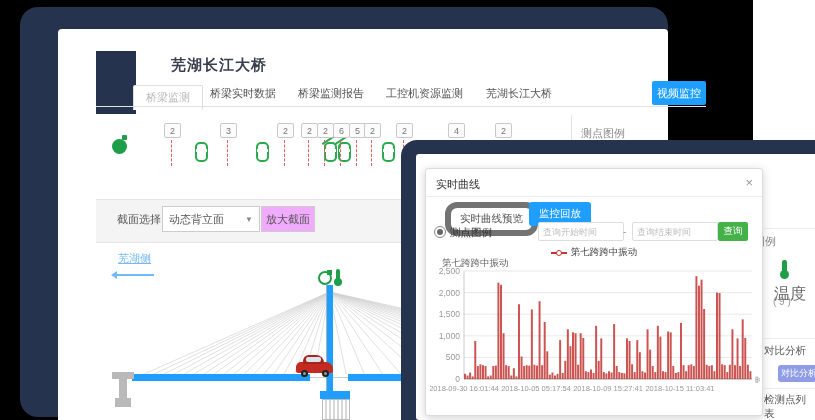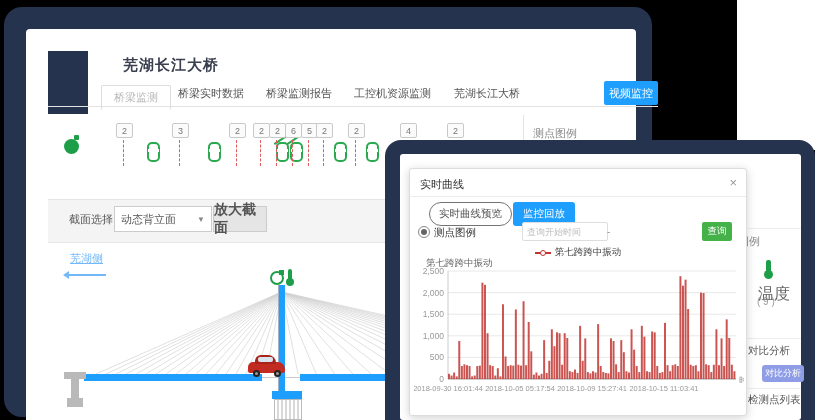--- a/index.html
+++ b/index.html
@@ -1,18 +1,18 @@
 <!DOCTYPE html>
 <html><head>
 <meta charset="utf-8">
 <style>
   html,body{margin:0;padding:0;background:#000;}
   .stage{position:relative;width:815px;height:420px;overflow:hidden;background:#000;
          font-family:"Liberation Sans","DejaVu Sans",sans-serif;}
-  .abs{position:absolute;}
+  .abs{position:absolute;margin-left:16px;}
   
   .white-corner{left:737px;top:0;width:78px;height:150px;background:#fff;}
   
   .main-card{left:4px;top:7px;width:648px;height:410px;background:#26334f;border-radius:18px;}
   .main-window{left:22px;top:22px;width:610px;height:395px;background:#fff;border-radius:4px 4px 0 0;}
   .step-overlay{left:22px;top:22px;width:40px;height:63px;background:#26334f;}
   .page-title{left:97px;top:27px;font-size:15px;font-weight:700;color:#3b4050;letter-spacing:1px;}
   .tabs-divider{left:22px;top:77px;width:610px;height:1px;background:#e2e2e2;}
   .tab{position:absolute;top:57px;font-size:11px;color:#555;white-space:nowrap;cursor:pointer;}
   .tab.active{padding:4px 12px;background:#fff;border:1px solid #ddd;border-bottom:1px solid #fff;
@@ -38,22 +38,22 @@
   .lp-icon-rect{left:512px;top:124px;width:8px;height:16px;border:2px solid #2aa94f;border-radius:2px;}
   .lp-icon-oval{left:550px;top:127px;width:15px;height:11px;border:2px solid #2aa94f;border-radius:50%;}
   .lp-icon-circle{left:594px;top:124px;width:13px;height:13px;border:2px solid #2aa94f;border-radius:50%;}
   
   .section-bar{left:22px;top:170px;width:610px;height:42px;background:#f4f4f4;
                border-top:1px solid #e6e6e6;border-bottom:1px solid #e6e6e6;}
   .sec-label{left:43px;top:183px;font-size:11px;color:#555;}
   .sec-select{left:88px;top:177px;width:84px;height:24px;background:#fff;border:1px solid #ccc;
               display:flex;align-items:center;font-size:11px;color:#555;padding:0 6px;justify-content:space-between;cursor:pointer;}
   .sec-caret{font-size:8px;color:#888;}
-  .sec-zoom{left:187px;top:177px;width:52px;height:24px;background:#e5e5e5;border:1px solid #ccc;
-            display:flex;align-items:center;justify-content:center;font-size:14px;color:#555;cursor:pointer;font-weight:bold;}
+  .sec-zoom{left:187px;top:177px;width:52px;height:24px;background:#f0abfc;border:1px solid #ccc;
+            display:flex;align-items:center;justify-content:center;font-size:11px;color:#555;cursor:pointer;}
   
   .bridge{left:22px;top:212px;width:610px;height:205px;overflow:hidden;}
   .side-label{position:absolute;left:22px;top:10px;font-size:11px;color:#74b9f7;text-decoration:underline;}
   .side-arrow{position:absolute;left:18px;top:33px;width:40px;height:2px;background:#74b9f7;}
   .side-arrow:before{content:"";position:absolute;left:-7px;top:-3px;border:4px solid transparent;border-right:6px solid #74b9f7;}
   .deck{position:absolute;top:133px;height:7px;background:#1e9fff;}
   .joint-line{position:absolute;top:136px;left:206px;width:50px;height:1px;background:#ccc;}
   .tower{position:absolute;left:230px;top:44px;width:6px;height:114px;background:#1e9fff;border-left:1px solid #9fb3c8;}
   .tower-cap{position:absolute;left:224px;top:150px;width:30px;height:8px;background:#1e9fff;}
   .foundation{position:absolute;left:226px;top:158px;width:26px;height:19px;border:1px solid #bbb;
@@ -81,21 +81,21 @@
   .sb-count{left:757px;top:296px;font-size:10px;color:#999;z-index:1;}
   .sb-head{font-size:10.5px;color:#555;z-index:1;}
   .sb-btn{left:762px;top:365px;width:42px;height:17px;background:#8f9de6;color:#fff;font-size:9px;
           display:flex;align-items:center;justify-content:center;border-radius:3px;z-index:1;cursor:pointer;}
   
   .dialog{left:409px;top:168px;width:336px;height:246px;background:#fff;border:1px solid #dcdcdc;
           border-radius:3px;box-shadow:0 2px 10px rgba(0,0,0,.18);z-index:2;}
   .dlg-header{position:absolute;left:0;top:0;width:100%;height:27px;border-bottom:1px solid #ececec;}
   .dlg-title{position:absolute;left:10px;top:8px;font-size:11px;color:#333;}
   .dlg-close{position:absolute;right:9px;top:6px;font-size:13px;color:#999;cursor:pointer;}
-  .dlg-tab1{position:absolute;left:19px;top:33px;padding:4px 9px;border:1px solid #737373;border-radius:12px;
+  .dlg-tab1{position:absolute;left:19px;top:33px;padding:4px 9px;border:6px solid #737373;border-radius:12px;
             font-size:10.5px;color:#555;background:#fff;cursor:pointer;}
   .dlg-tab2{position:absolute;left:103px;top:33px;padding:5px 10px;border-radius:3px;
             font-size:10.5px;color:#fff;background:#1e9fff;cursor:pointer;}
   .radio{position:absolute;left:8px;top:57px;width:10px;height:10px;border:1px solid #888;border-radius:50%;cursor:pointer;}
   .radio:after{content:"";position:absolute;left:2px;top:2px;width:6px;height:6px;background:#666;border-radius:50%;}
   .radio-label{position:absolute;left:24px;top:57px;font-size:10.5px;color:#333;}
   .dlg-input{position:absolute;top:53px;width:76px;height:17px;border:1px solid #ddd;border-radius:2px;
              font-size:9px;color:#666;padding:0 4px;font-family:"Liberation Sans",sans-serif;}
   .dlg-input::placeholder{color:#bbb;}
   .dlg-sep{position:absolute;left:197px;top:57px;font-size:10px;color:#999;}
@@ -261,20 +261,21 @@
       <div class="dlg-title">实时曲线</div>
       <div class="dlg-close">×</div>
     </div>
     <div class="dlg-tab1">实时曲线预览</div>
     <div class="dlg-tab2">监控回放</div>
 
     <div class="radio"></div>
     <div class="radio-label">测点图例</div>
     <input class="dlg-input" style="left: 112px;" placeholder="查询开始时间">
     <div class="dlg-sep">-</div>
+    <input class="dlg-input" style="left: 206px;" placeholder="查询结束时间">
     <div class="query-btn">查询</div>
 
     <div class="legend-row">
       <div class="legend-marker"></div>
       <div class="legend-label">第七跨跨中振动</div>
     </div>
     <div class="chart-title">第七跨跨中振动</div>
     <svg id="chart" class="chart-svg" width="330" height="140">
         <line x1="34" y1="112" x2="322" y2="112" stroke="#999" stroke-width="1"></line>
         <text x="30" y="115" text-anchor="end" font-size="8.5" fill="#999" font-family="Liberation Sans, sans-serif">0</text>

